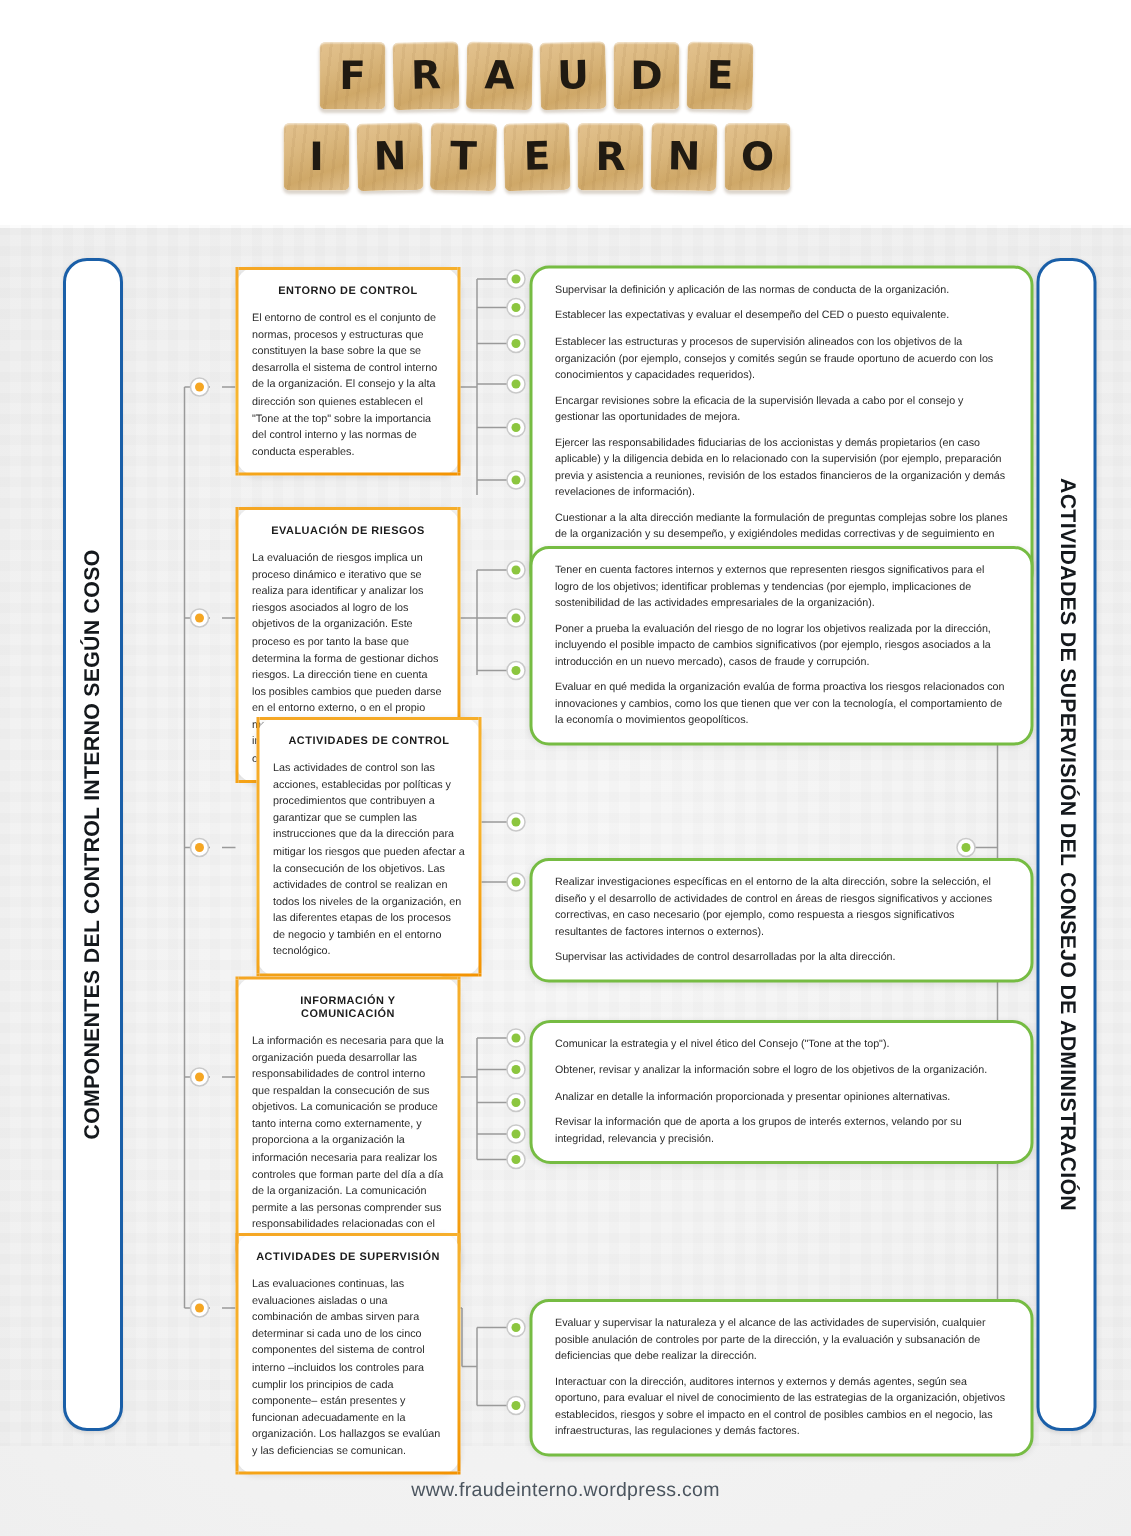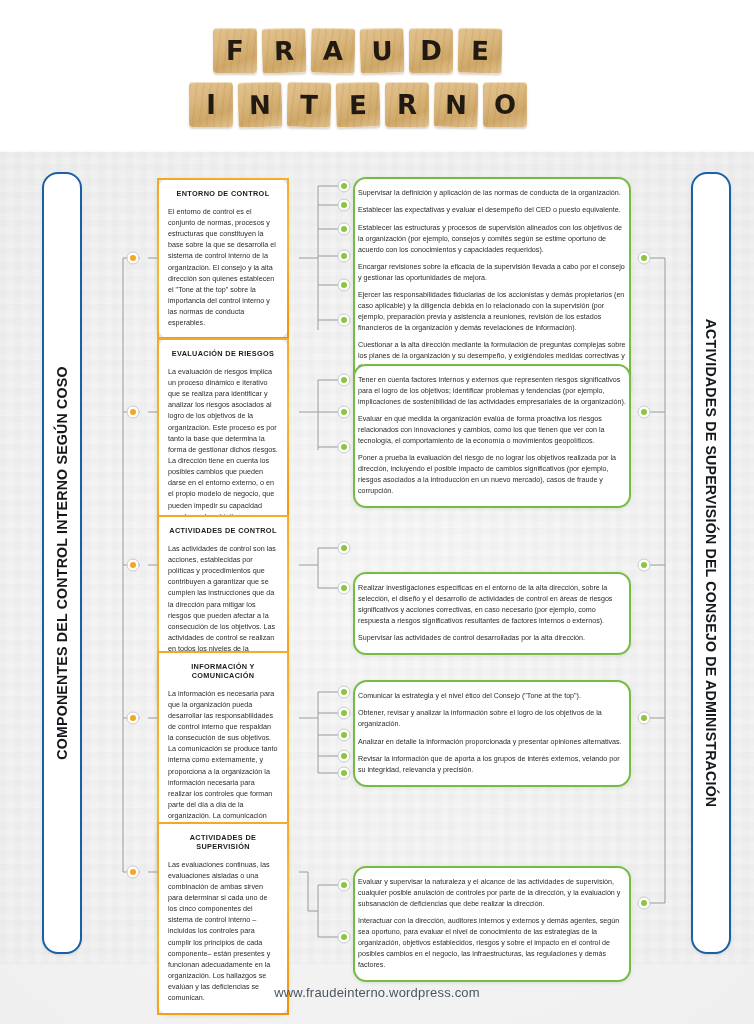--- a/index.html
+++ b/index.html
@@ -72,21 +72,21 @@
   #left-banner span  { transform: rotate(-90deg); }
   #right-banner { left: 691px; top: 172px; width: 40px; height: 782px; }
   #right-banner span { transform: rotate(90deg); }
 
   
   #wires { position: absolute; left: 0; top: 0; width: 754px; height: 1024px; pointer-events: none; }
 
   
   .comp-card {
     position: absolute;
-    left: 157px; width: 132px;
+    left: 157px; width: 150px;
     background: #ffffff;
     border: 2.2px solid;
     border-image: linear-gradient(160deg, #f5a623, #f7b733, #f39200) 1;
     border-radius: 14px;
     padding: 10px 9px 9px 9px;
     box-shadow: 0 1px 4px rgba(0,0,0,.09);
   }
   .comp-card { border-color: #f5a623; }
   .comp-title {
     text-align: center;
@@ -100,25 +100,25 @@
   .comp-body {
     font-size: 7.2px;
     line-height: 1.55;
     color: #2b2b2b;
     text-align: left;
   }
 
   
   .sup-card {
     position: absolute;
-    left: 353px; width: 278px;
+    left: 353px; width: 336px;
     background: #ffffff;
     border: 2.4px solid #76bc43;
     border-radius: 13px;
-    padding: 9px 3px;
+    padding: 9px 15px;
     box-shadow: 0 1px 4px rgba(0,0,0,.09);
   }
   .sup-item {
     font-size: 7.15px;
     line-height: 1.52;
     color: #2b2b2b;
     margin-bottom: 6.5px;
   }
   .sup-item:last-child { margin-bottom: 0; }
 
@@ -297,48 +297,48 @@
   <div class="comp-card" style="top:178px;">
     <div class="comp-title">ENTORNO DE CONTROL</div>
     <div class="comp-body">El entorno de control es el conjunto de normas, procesos y estructuras que constituyen la base sobre la que se desarrolla el sistema de control interno de la organización. El consejo y la alta dirección son quienes establecen el "Tone at the top" sobre la importancia del control interno y las normas de conducta esperables.</div>
   </div>
 
   <div class="comp-card" style="top:338px;">
     <div class="comp-title">EVALUACIÓN DE RIESGOS</div>
     <div class="comp-body">La evaluación de riesgos implica un proceso dinámico e iterativo que se realiza para identificar y analizar los riesgos asociados al logro de los objetivos de la organización. Este proceso es por tanto la base que determina la forma de gestionar dichos riesgos. La dirección tiene en cuenta los posibles cambios que pueden darse en el entorno externo, o en el propio modelo de negocio, que pueden impedir su capacidad para lograr los objetivos.</div>
   </div>
 
-  <div class="comp-card" style="top:515px;">
+  <div class="comp-card" style="top:478px;margin-left:14px;">
     <div class="comp-title">ACTIVIDADES DE CONTROL</div>
     <div class="comp-body">Las actividades de control son las acciones, establecidas por políticas y procedimientos que contribuyen a garantizar que se cumplen las instrucciones que da la dirección para mitigar los riesgos que pueden afectar a la consecución de los objetivos. Las actividades de control se realizan en todos los niveles de la organización, en las diferentes etapas de los procesos de negocio y también en el entorno tecnológico.</div>
   </div>
 
   <div class="comp-card" style="top:651px;">
     <div class="comp-title">INFORMACIÓN Y COMUNICACIÓN</div>
     <div class="comp-body">La información es necesaria para que la organización pueda desarrollar las responsabilidades de control interno que respaldan la consecución de sus objetivos. La comunicación se produce tanto interna como externamente, y proporciona a la organización la información necesaria para realizar los controles que forman parte del día a día de la organización. La comunicación permite a las personas comprender sus responsabilidades relacionadas con el del sistema de control interno y su importancia para lograr los objetivos.</div>
   </div>
 
   <div class="comp-card" style="top:822px;">
     <div class="comp-title">ACTIVIDADES DE SUPERVISIÓN</div>
     <div class="comp-body">Las evaluaciones continuas, las evaluaciones aisladas o una combinación de ambas sirven para determinar si cada uno de los cinco componentes del sistema de control interno –incluidos los controles para cumplir los principios de cada componente– están presentes y funcionan adecuadamente en la organización. Los hallazgos se evalúan y las deficiencias se comunican.</div>
   </div>
 
   <div class="sup-card" style="top:177px;">
     <div class="sup-item">Supervisar la definición y aplicación de las normas de conducta de la organización.</div>
     <div class="sup-item">Establecer las expectativas y evaluar el desempeño del CED o puesto equivalente.</div>
-    <div class="sup-item">Establecer las estructuras y procesos de supervisión alineados con los objetivos de la organización (por ejemplo, consejos y comités según se estime oportuno de acuerdo con los conocimientos y capacidades requeridos).</div>
+    <div class="sup-item">Establecer las estructuras y procesos de supervisión alineados con los objetivos de la organización (por ejemplo, consejos y comités según se fraude oportuno de acuerdo con los conocimientos y capacidades requeridos).</div>
     <div class="sup-item">Encargar revisiones sobre la eficacia de la supervisión llevada a cabo por el consejo y gestionar las oportunidades de mejora.</div>
     <div class="sup-item">Ejercer las responsabilidades fiduciarias de los accionistas y demás propietarios (en caso aplicable) y la diligencia debida en lo relacionado con la supervisión (por ejemplo, preparación previa y asistencia a reuniones, revisión de los estados financieros de la organización y demás revelaciones de información).</div>
     <div class="sup-item">Cuestionar a la alta dirección mediante la formulación de preguntas complejas sobre los planes de la organización y su desempeño, y exigiéndoles medidas correctivas y de seguimiento en caso necesario (por ejemplo, cuestionando transacciones que se produzcan repetidamente al cierre de los periodos anuales o intermedios).</div>
   </div>
 
   <div class="sup-card" style="top:364px;">
     <div class="sup-item">Tener en cuenta factores internos y externos que representen riesgos significativos para el logro de los objetivos; identificar problemas y tendencias (por ejemplo, implicaciones de sostenibilidad de las actividades empresariales de la organización).</div>
+    <div class="sup-item">Poner a prueba la evaluación del riesgo de no lograr los objetivos realizada por la dirección, incluyendo el posible impacto de cambios significativos (por ejemplo, riesgos asociados a la introducción en un nuevo mercado), casos de fraude y corrupción.</div>
     <div class="sup-item">Evaluar en qué medida la organización evalúa de forma proactiva los riesgos relacionados con innovaciones y cambios, como los que tienen que ver con la tecnología, el comportamiento de la economía o movimientos geopolíticos.</div>
-    <div class="sup-item">Poner a prueba la evaluación del riesgo de no lograr los objetivos realizada por la dirección, incluyendo el posible impacto de cambios significativos (por ejemplo, riesgos asociados a la introducción en un nuevo mercado), casos de fraude y corrupción.</div>
   </div>
 
   <div class="sup-card" style="top:532px;margin-top:40px;">
     <div class="sup-item">Realizar investigaciones específicas en el entorno de la alta dirección, sobre la selección, el diseño y el desarrollo de actividades de control en áreas de riesgos significativos y acciones correctivas, en caso necesario (por ejemplo, como respuesta a riesgos significativos resultantes de factores internos o externos).</div>
     <div class="sup-item">Supervisar las actividades de control desarrolladas por la alta dirección.</div>
   </div>
 
   <div class="sup-card" style="top:680px;border-radius:14px;">
     <div class="sup-item">Comunicar la estrategia y el nivel ético del Consejo ("Tone at the top").</div>
     <div class="sup-item">Obtener, revisar y analizar la información sobre el logro de los objetivos de la organización.</div>

